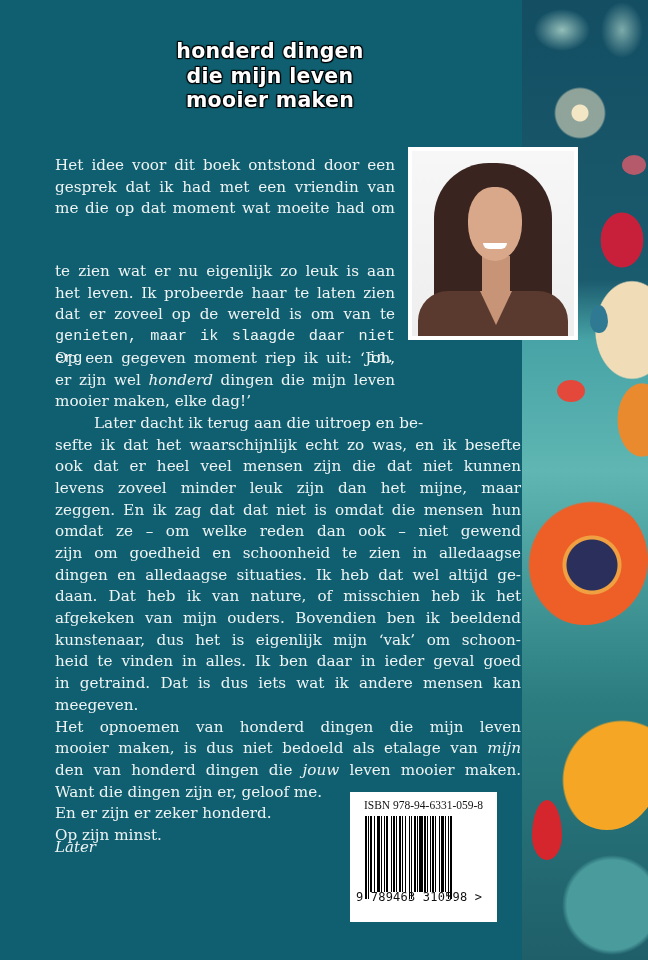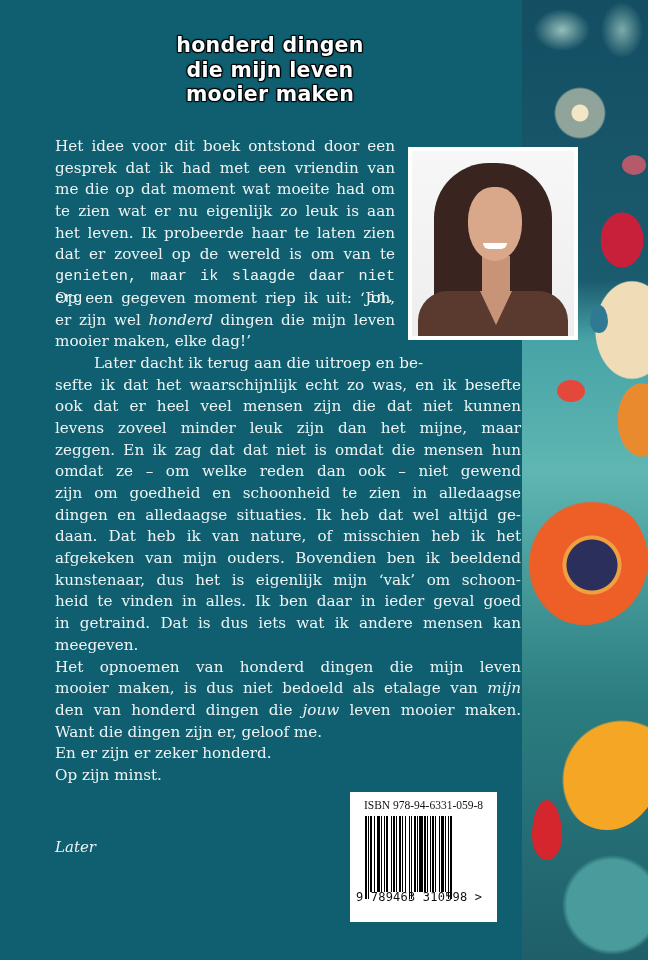--- a/index.html
+++ b/index.html
@@ -18,26 +18,26 @@
     .f-orange { left: 0px; top: 495px; width: 126px; height: 130px; background: radial-gradient(circle at 70px 70px, #2a2f5c 0 25px, #f0a040 26px 29px, #ee5e27 30px 62px, transparent 64px); }
     .f-yellow { left: 30px; top: 690px; width: 110px; height: 140px; background: radial-gradient(circle at 70px 90px, #f5a625 0 58px, transparent 60px); }
     .f-red { left: 10px; top: 800px; width: 30px; height: 60px; background: #d5262d; border-radius: 50% 50% 50% 50% / 60% 60% 40% 40%; }
     .f-teal { left: 40px; top: 850px; width: 100px; height: 110px; background: radial-gradient(circle, #4a9b9c 0 45px, transparent 50px); }
     .f-small-red { left: 35px; top: 380px; width: 28px; height: 22px; background: #e4483a; }
     .f-star { left: 30px; top: 85px; width: 56px; height: 56px;
       background: radial-gradient(circle, #f3e6c4 0 8px, rgba(243,230,196,0.55) 9px 24px, transparent 26px); }
     .f-bud { left: 100px; top: 155px; width: 24px; height: 20px; background: #b55a6a; }
     .leaf-teal { position: absolute; left: 68px; top: 305px; width: 18px; height: 28px; background: #2f7a92; border-radius: 50% 50% 50% 50% / 60% 60% 40% 40%; }
 
-    .title { position: absolute; left: 140px; top: 33px; width: 260px; text-align: center; color: #ffffff;
+    .title { position: absolute; left: 140px; top: 39px; width: 260px; text-align: center; color: #ffffff;
       font-family: "DejaVu Sans", sans-serif; font-weight: bold; font-size: 20.5px; line-height: 24.5px; letter-spacing: 0.3px;
       text-shadow: 0 0 2px #000, 1px 1px 1px #000, -1px -1px 1px #000, 1px -1px 1px #000, -1px 1px 1px #000; }
     .title div { white-space: nowrap; }
 
-    .body-text { position: absolute; left: 55px; top: 136px; width: 466px; color: #eef3f3;
+    .body-text { position: absolute; left: 55px; top: 155px; width: 466px; color: #eef3f3;
       font-family: "DejaVu Serif", serif; font-size: 15.2px; line-height: 21.7px; }
     .line { white-space: nowrap; height: 21.7px; }
     .just { text-align: justify; text-align-last: justify; white-space: normal; }
     em { font-style: italic; }
 
     .photo { position: absolute; left: 408px; top: 147px; width: 170px; height: 193px; background: #ffffff; box-sizing: border-box; padding: 4px; }
     .photo-inner { width: 100%; height: 100%; position: relative; overflow: hidden;
       background: linear-gradient(180deg, #f7f7f7 0%, #eeeeee 100%); }
     .hair { position: absolute; left: 22px; top: 12px; width: 118px; height: 170px; background: #3a2420; border-radius: 55px 55px 20px 20px; }
     .face { position: absolute; left: 56px; top: 36px; width: 54px; height: 74px; background: #d9a88a; border-radius: 45% 45% 50% 50%; }
@@ -75,21 +75,21 @@
   <div class="title">
     <div>honderd dingen</div>
     <div>die mijn leven</div>
     <div>mooier maken</div>
   </div>
 
   <div class="body-text" id="body-text">
       <div class="line just" style="width: 340px;">Het idee voor dit boek ontstond door een</div>
       <div class="line just" style="width: 340px;">gesprek dat ik had met een vriendin van</div>
       <div class="line just" style="width: 340px;">me die op dat moment wat moeite had om</div>
-      <div class="line just" style="width: 340px;">te zien wat er nu eigenlijk zo leuk is aan</div>
+      <div class="line just" style="width: 340px; margin-top: 41px;">te zien wat er nu eigenlijk zo leuk is aan</div>
       <div class="line just" style="width: 340px;">het leven. Ik probeerde haar te laten zien</div>
       <div class="line just" style="width: 340px;">dat er zoveel op de wereld is om van te</div>
       <div class="line just" style="width: 340px; font-family: Liberation Mono, monospace;">genieten, maar ik slaagde daar niet erg in.</div>
       <div class="line just" style="width: 340px;">Op een gegeven moment riep ik uit: ‘Joh,</div>
       <div class="line just" style="width: 340px;">er zijn wel <em>honderd</em> dingen die mijn leven</div>
       <div class="line" style="width: 340px;">mooier maken, elke dag!’</div>
       <div class="line" style="width: 466px; margin-left: 39px;">Later dacht ik terug aan die uitroep en be-</div>
       <div class="line just" style="width: 466px;">sefte ik dat het waarschijnlijk echt zo was, en ik besefte</div>
       <div class="line just" style="width: 466px;">ook dat er heel veel mensen zijn die dat niet kunnen</div>
       <div class="line just" style="width: 466px;">levens zoveel minder leuk zijn dan het mijne, maar</div>

